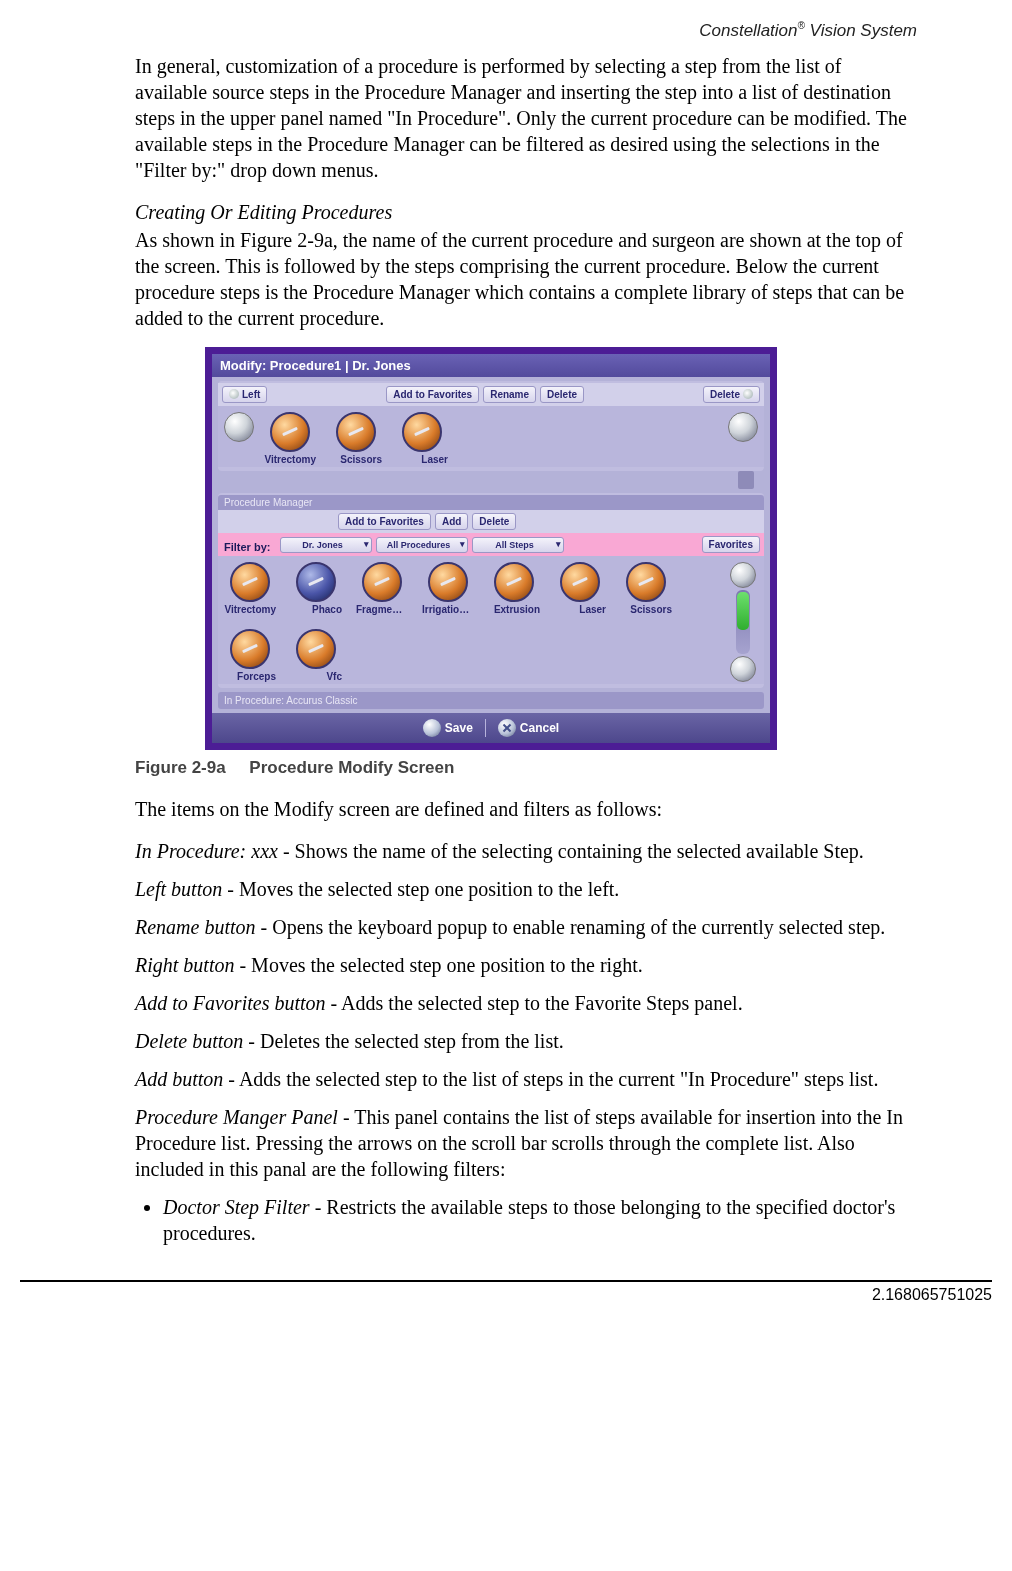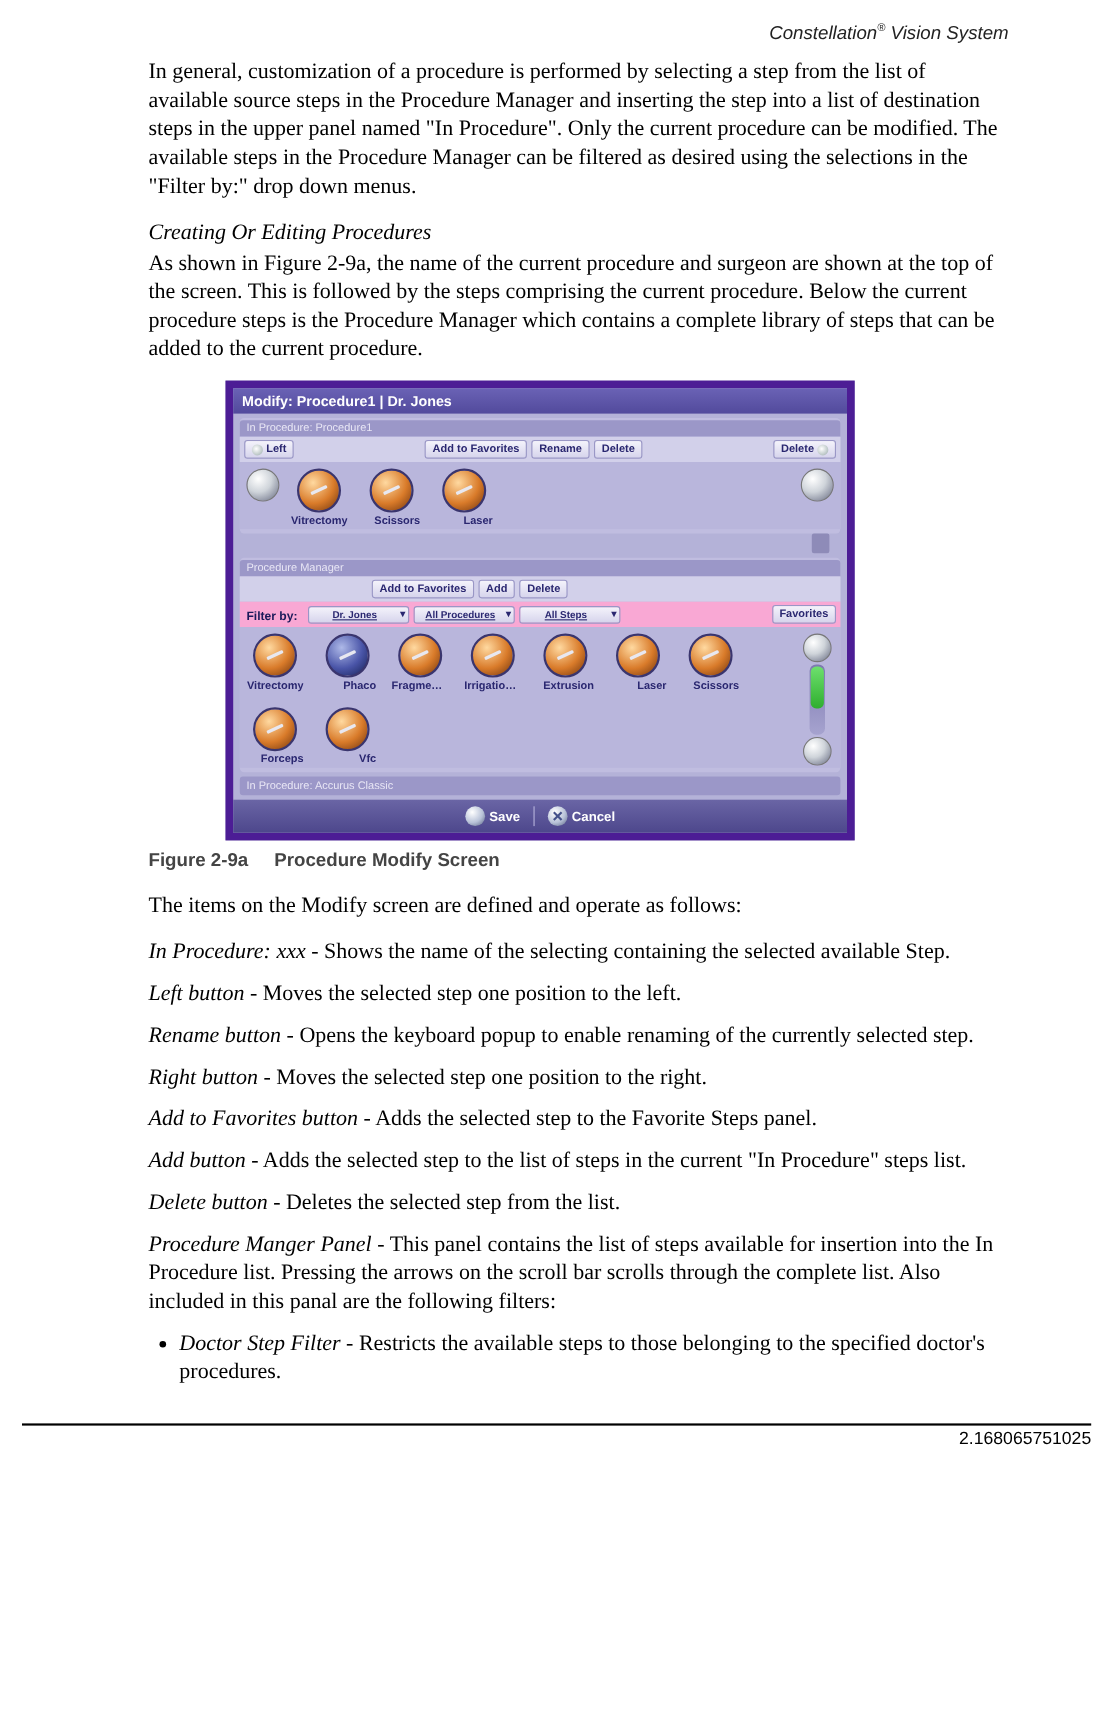--- a/index.html
+++ b/index.html
@@ -157,21 +157,20 @@
     background: linear-gradient(#f4f3fb, #d6d4ec);
     border: 1px solid #9a97c6;
     border-radius: 3px;
     padding: 2px 14px 2px 6px;
     font-size: 9px;
     font-weight: bold;
     color: #2a2770;
     position: relative;
     min-width: 70px;
     text-align: center;
-    text-decoration: underline;
   }
   .dd::after {
     content: "▾";
     position: absolute;
     right: 3px; top: 1px;
     font-size: 9px;
   }
   .fav {
     background: linear-gradient(#f4f3fb, #d6d4ec);
     border: 1px solid #9a97c6;
@@ -256,21 +255,20 @@
   <p>In general, customization of a procedure is performed by selecting a step from the list of available source steps in the Procedure Manager and inserting the step into a list of destination steps in the upper panel named "In Procedure".  Only the current procedure can be modified. The available steps in the Procedure Manager can be filtered as desired using the selections in the "Filter by:" drop down menus.</p>
 
   <p class="sh">Creating Or Editing Procedures</p>
   <p>As shown in Figure 2-9a, the name of the current procedure and surgeon are shown at the top of the screen. This is followed by the steps comprising the current procedure. Below the current procedure steps is the Procedure Manager which contains a complete library of steps that can be added to the current procedure.</p>
 
   <div class="figwrap">
     <div class="app">
       <div class="titlebar">Modify:   Procedure1  |  Dr. Jones</div>
 
       <div class="panel">
-        <div class="ptitle">In Procedure:   Procedure1</div>
         <div class="btnrow">
           <div class="pill nav">
               <span class="arrow"></span>
               <span>Left</span>
             </div>
           <div class="spacer"></div>
           <div class="pill">Add to Favorites</div>
           <div class="pill">Rename</div>
           <div class="pill">Delete</div>
           <div class="spacer"></div>
@@ -378,29 +376,29 @@
             <span>Cancel</span>
           </span>
       </div>
     </div>
   </div>
 
   <div class="figcap">
     <span>Figure 2-9a</span>&nbsp;&nbsp;&nbsp;&nbsp;&nbsp;<span>Procedure Modify Screen</span>
   </div>
 
-  <p>The items on the Modify screen are defined and operate as follows:</p>
+  <p>The items on the Modify screen are defined and filters as follows:</p>
 
   <div class="def"><span class="t">In Procedure: xxx</span><span> - Shows the name of the selecting containing the selected available Step.</span></div>
   <div class="def"><span class="t">Left button</span><span> - Moves the selected step one position to the left.</span></div>
   <div class="def"><span class="t">Rename button</span><span> - Opens the keyboard popup to enable renaming of the currently selected step.</span></div>
   <div class="def"><span class="t">Right button</span><span> - Moves the selected step one position to the right.</span></div>
   <div class="def"><span class="t">Add to Favorites button</span><span> - Adds the selected step to the Favorite Steps panel.</span></div>
+  <div class="def"><span class="t">Delete button</span><span> - Deletes the selected step from the list.</span></div>
   <div class="def"><span class="t">Add button</span><span> - Adds the selected step to the list of steps in the current "In Procedure" steps list.</span></div>
-  <div class="def"><span class="t">Delete button</span><span> - Deletes the selected step from the list.</span></div>
   <div class="def"><span class="t">Procedure Manger Panel</span><span> - This panel contains the list of steps available for insertion into the In Procedure list. Pressing the arrows on the scroll bar scrolls through the complete list. Also included in this panal are the following filters:</span></div>
 
   <ul class="bul">
     <li><span class="t">Doctor Step Filter</span><span> - Restricts the available steps to those belonging to the specified doctor's procedures.</span></li>
   </ul>
 </div>
 
 <div class="ftr">
   <span>2.16</span>
   <span>8065751025</span>

